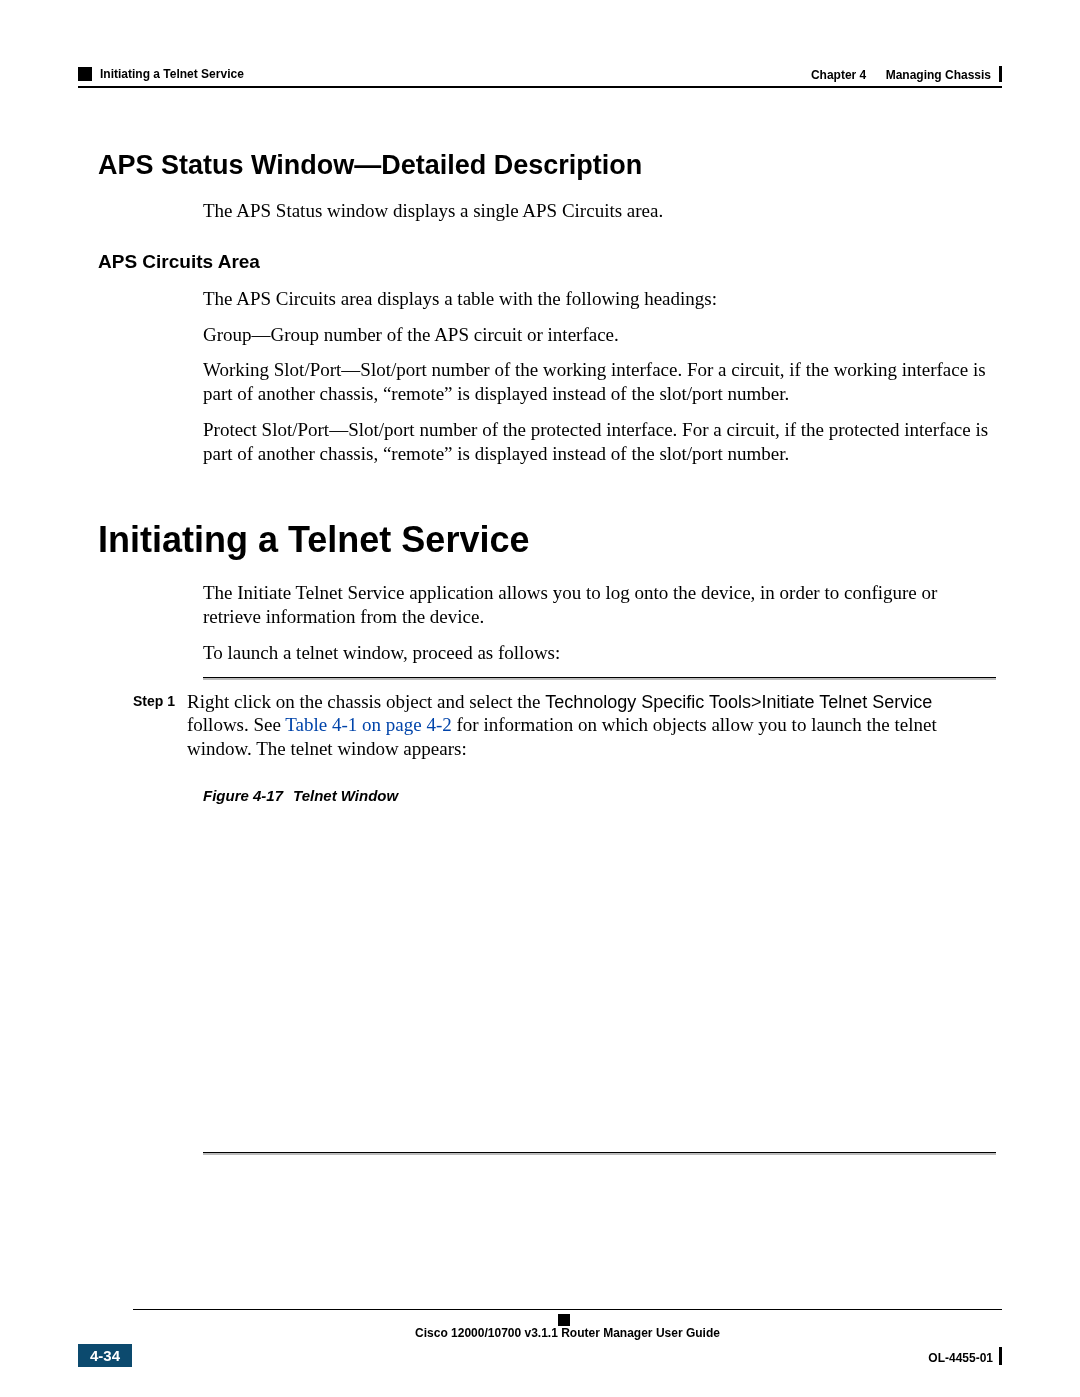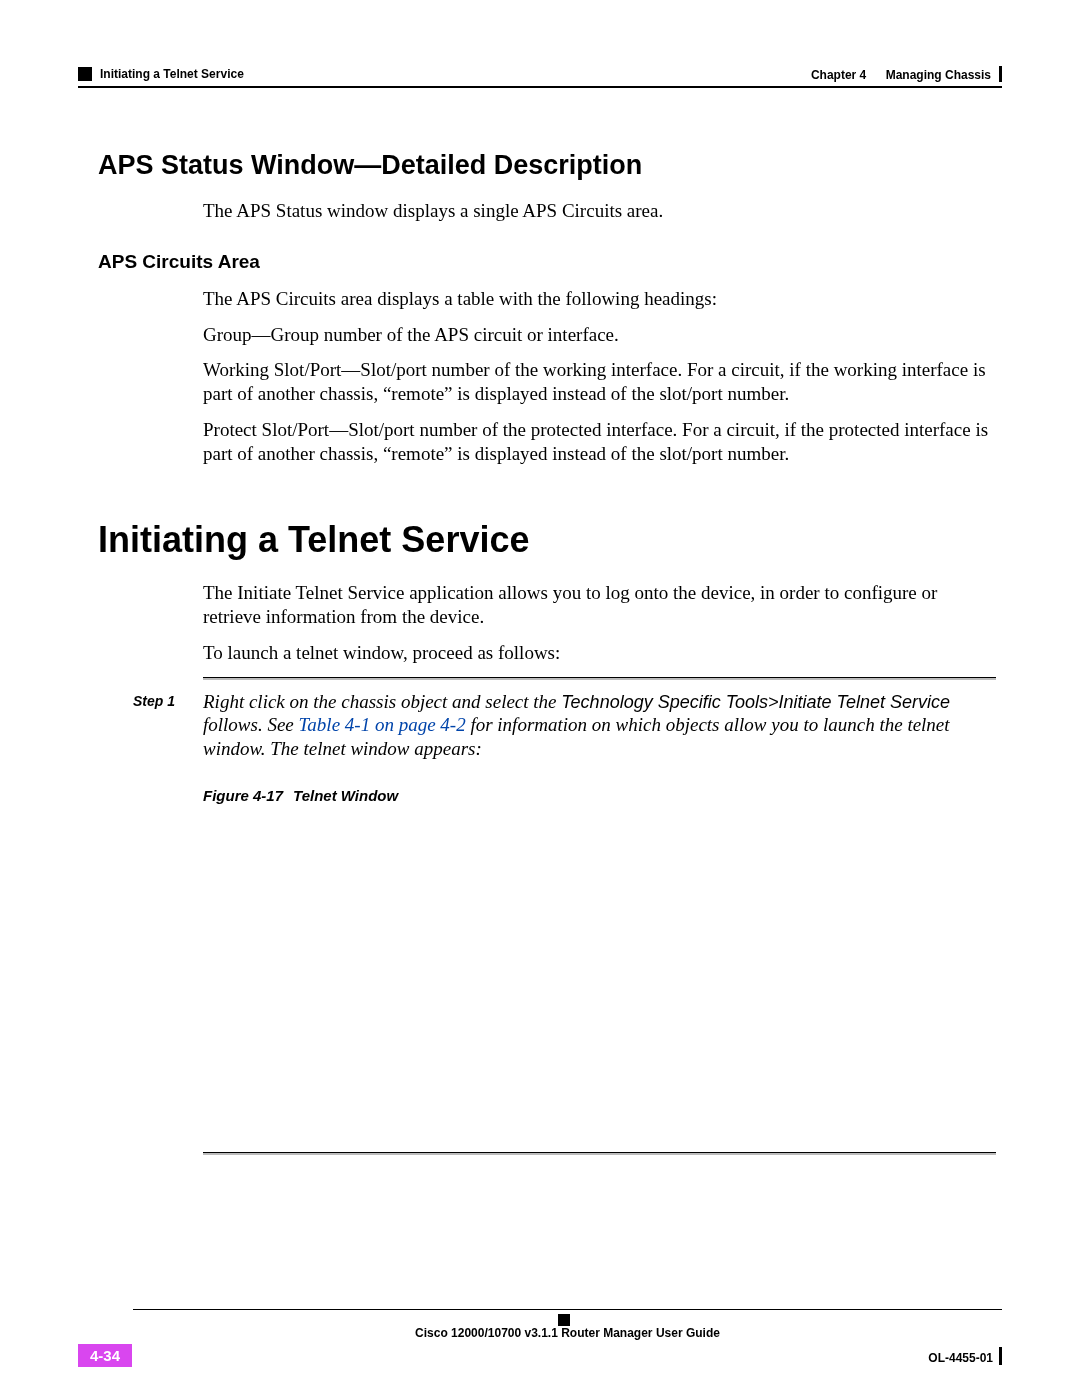--- a/index.html
+++ b/index.html
@@ -95,22 +95,21 @@
     height: 3px;
     background: linear-gradient(to bottom, #000 0, #000 1px, #bbb 1px, #bbb 3px);
     margin-top: 8px;
     margin-bottom: 10px;
   }
   .step-row {
     display: flex;
     margin-left: 55px;
     margin-right: 6px;
     margin-bottom: 10px;
-    gap: 18px;
-    font-style: italic;
+    gap: 2px;
   }
   .step-label {
     font-family: Arial, Helvetica, sans-serif;
     font-weight: bold;
     font-size: 14px;
     width: 52px;
     flex-shrink: 0;
     padding-top: 3px;
   }
   .step-body {
@@ -178,21 +177,21 @@
     font-weight: bold;
     font-size: 12px;
   }
   .footer-bottom {
     display: flex;
     justify-content: space-between;
     align-items: center;
     margin-top: 4px;
   }
   .page-num-box {
-    background: #d946ef;
+    background: #0c4a6e;
     color: #fff;
     font-family: Arial, Helvetica, sans-serif;
     font-weight: bold;
     font-size: 15px;
     padding: 3px 12px;
     display: inline-block;
   }
   .footer-doc {
     font-family: Arial, Helvetica, sans-serif;
     font-weight: bold;

